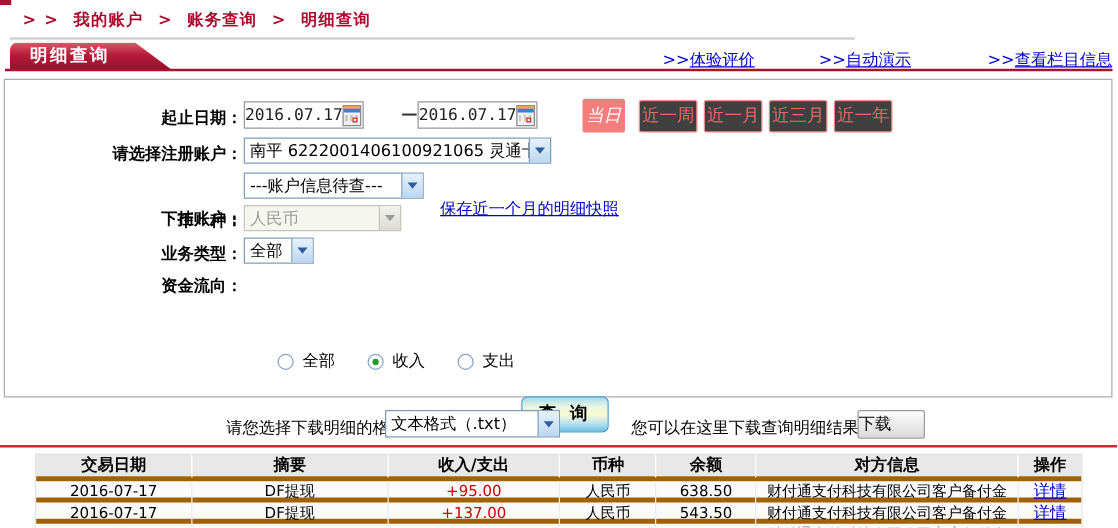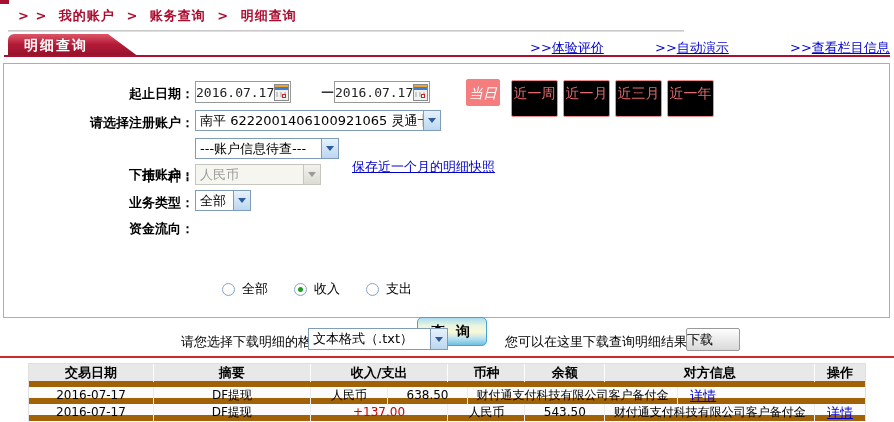--- a/index.html
+++ b/index.html
@@ -43,21 +43,21 @@
   .cal-icon { width:17px; height:17px; margin-right:1px; border:1px solid #8a8a8a;
     background:#f1f1f1; position:relative; cursor:pointer; }
   .cal-icon::before { content:""; position:absolute; left:0; top:0; right:0; height:2px; background:#f0a32c; }
   .cal-icon::after { content:""; position:absolute; left:0; top:2px; right:0; height:3px; background:#3f7ed6; }
   .cal-icon .grid { position:absolute; left:1px; right:1px; top:7px; height:5px;
     background:repeating-linear-gradient(90deg,#c9c9c9 0 2px,#f1f1f1 2px 4px); }
   .cal-icon .dot { position:absolute; right:2px; bottom:2px; width:4px; height:4px;
     border:1px solid #cc2222; background:#fff; }
   .range-sep { position:absolute; font-weight:bold; color:#333; }
   
-  .qbtn { position:absolute; height:37px; border:1px solid #f08a8a; background:#000000;
+  .qbtn { position:absolute; height:26px; border:1px solid #f08a8a; background:#404040;
     color:#e26b6b; font-size:14px; text-align:center; line-height:24px; border-radius:2px; cursor:pointer; }
   .qbtn.active { background:var(--salmon,#f57d7d); border-color:var(--salmon,#f57d7d);
     color:#fff; height:27px; line-height:27px; }
   
   .xp-select { position:absolute; height:21px; border:1px solid #7f9db9; background:#fff;
     display:flex; align-items:center; cursor:pointer; }
   .xp-select .value { flex:1; padding-left:4px; font-size:13px; white-space:nowrap; overflow:hidden; }
   .xp-select .arrow { width:17px; height:100%; border-left:1px solid #7f9db9;
     background:linear-gradient(180deg,#e6f2fc,#bcd6f0); display:flex; align-items:center; justify-content:center; }
   .xp-select .arrow::after { content:""; width:0; height:0;
@@ -90,21 +90,21 @@
   .dl-btn { position:absolute; left:686px; top:328px; width:54px; height:23px;
     border:1px solid #9a9a9a; border-radius:2px; background:linear-gradient(180deg,#fefefe,#d9d9d9);
     font-size:13px; line-height:21px; cursor:pointer; }
   .red-divider { position:absolute; left:0; top:356px; width:894px; height:2px;
     background:var(--divider_red,#cb2b2b); }
   
   .result-table { position:absolute; left:28px; top:363px; width:838px;
     border:1px solid #e0e0e0; border-bottom:none; }
   .t-row { display:flex; height:17px; }
   .t-row.header { background:#e8e8e8; font-weight:bold; }
-  .t-row.body { background:#fbfbfb; border-top:6px solid #a16207; }
+  .t-row.body { background:#fbfbfb; border-top:4px solid #a16207; }
   .t-cell { height:18px; line-height:17px; text-align:center; font-size:12px;
     white-space:nowrap; overflow:hidden; }
   .t-row.header .t-cell { border-right:1px solid #fff; font-size:13px; line-height:18px; }
   .t-row.body .t-cell { border-right:1px solid #ececec; }
   .t-cell:last-child { border-right:none !important; }
   .c1 { width:125px; } .c2 { width:157px; } .c3 { width:138px; }
   .c4 { width:77px; } .c5 { width:80px; } .c6 { width:210px; } .c7 { width:50px; }
   .amount { color:var(--amount_red,#cc0000); }
 </style>
 </head>
@@ -223,20 +223,21 @@
       <div class="t-cell c2">摘要</div>
       <div class="t-cell c3">收入/支出</div>
       <div class="t-cell c4">币种</div>
       <div class="t-cell c5">余额</div>
       <div class="t-cell c6">对方信息</div>
       <div class="t-cell c7">操作</div>
     </div>
     <div class="t-row body">
       <div class="t-cell c1">2016-07-17</div>
       <div class="t-cell c2">DF提现</div>
+      <div class="t-cell c3 amount">+95.00</div>
       <div class="t-cell c4">人民币</div>
       <div class="t-cell c5">638.50</div>
       <div class="t-cell c6">财付通支付科技有限公司客户备付金</div>
       <div class="t-cell c7"><span class="blue-link">详情</span></div>
     </div>
     <div class="t-row body">
       <div class="t-cell c1">2016-07-17</div>
       <div class="t-cell c2">DF提现</div>
       <div class="t-cell c3 amount">+137.00</div>
       <div class="t-cell c4">人民币</div>

